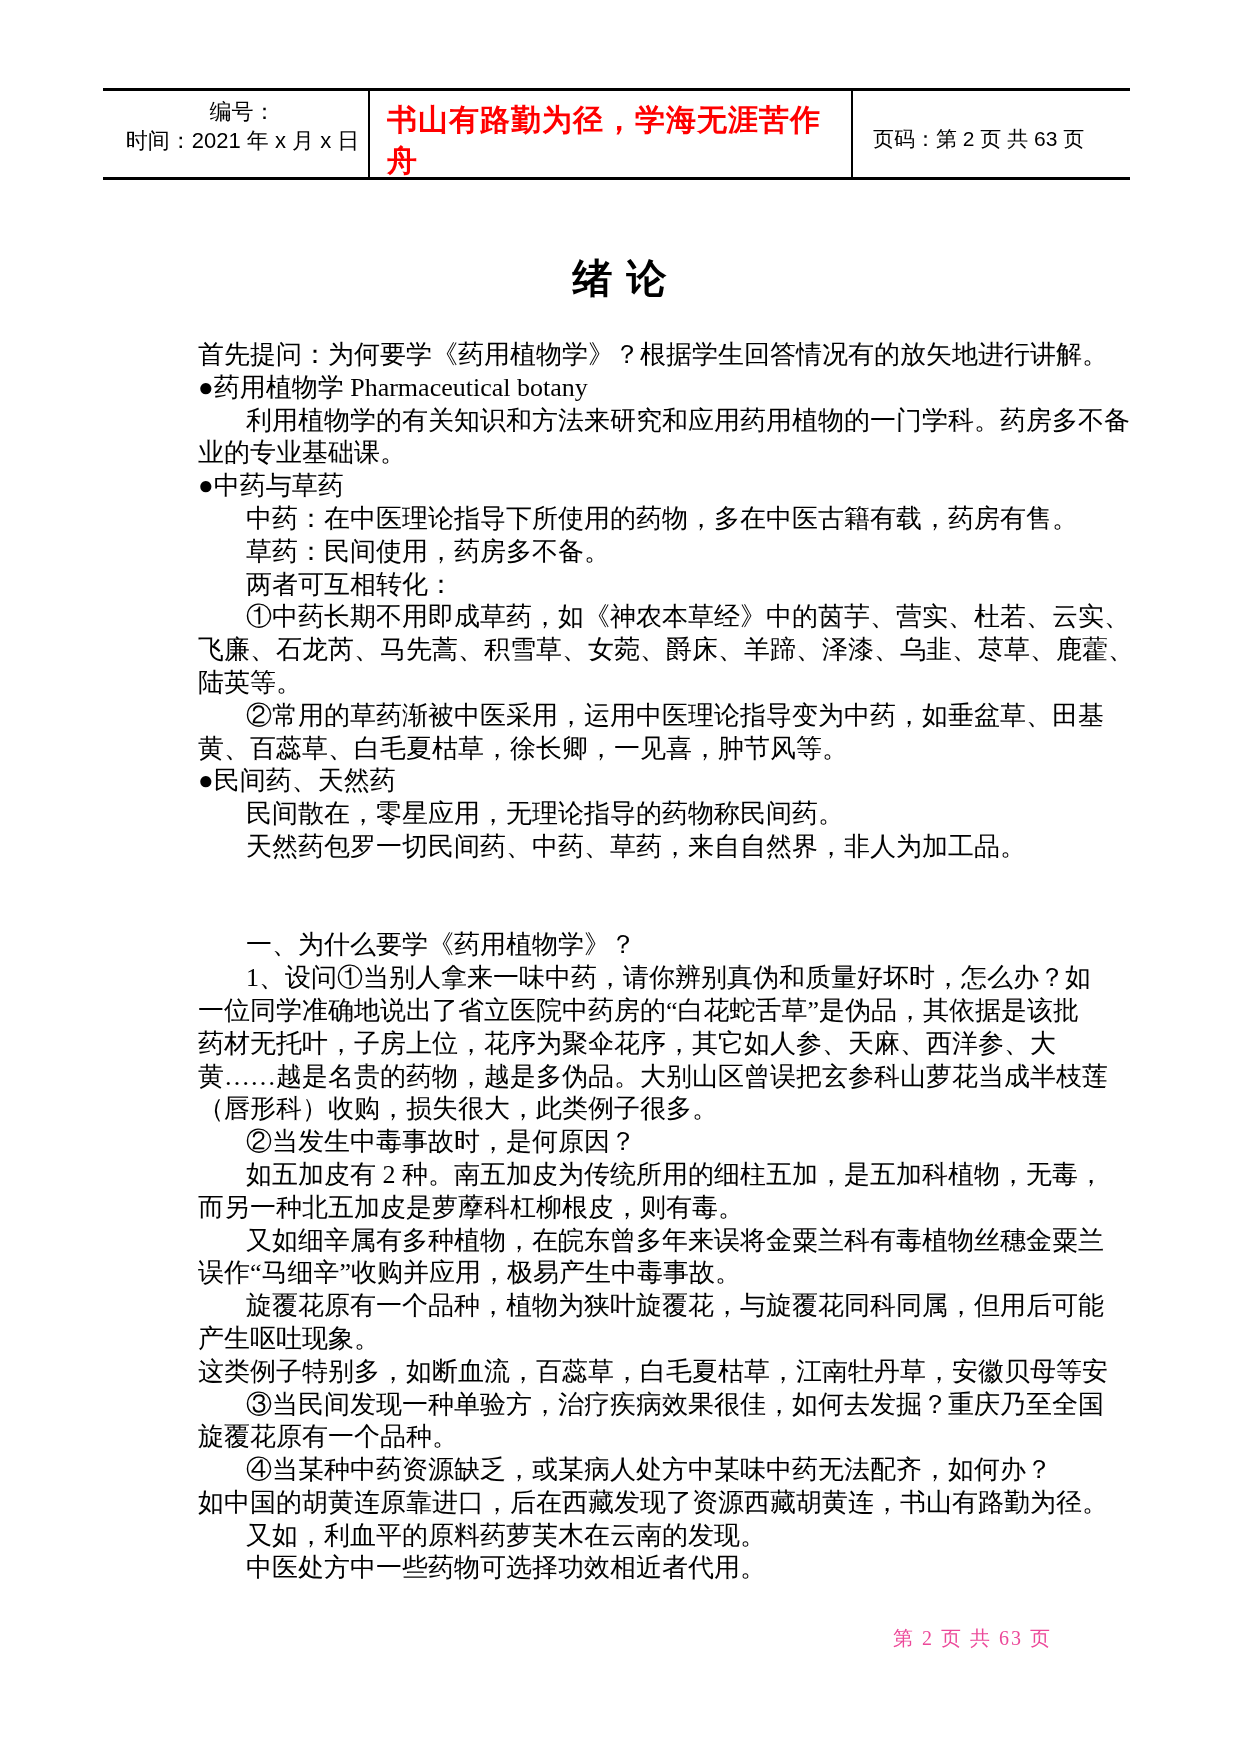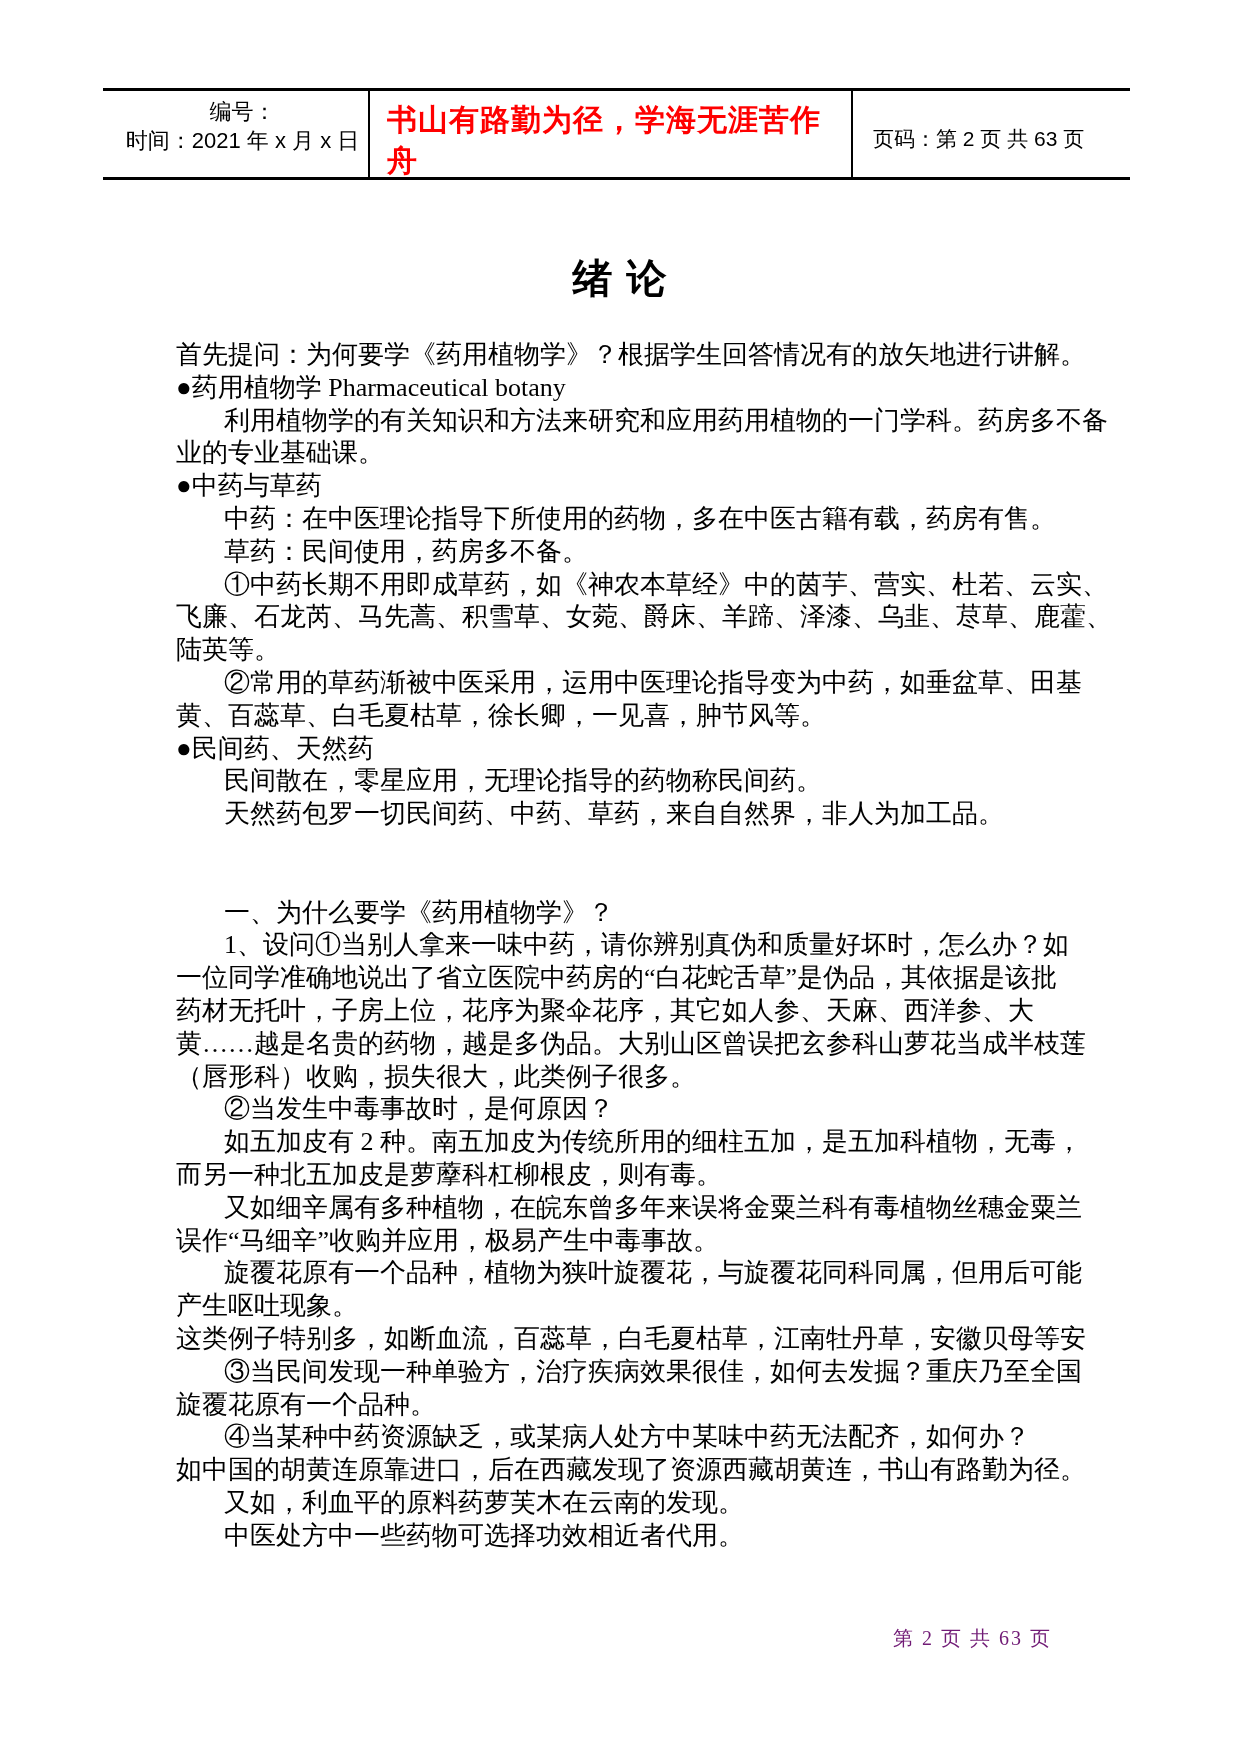--- a/index.html
+++ b/index.html
@@ -47,33 +47,33 @@
   .title{
     position:absolute;left:0;top:251px;width:100%;
     margin:0;
     text-align:center;
     font-size:40px;font-weight:bold;
     letter-spacing:2px;
     font-family:"Liberation Serif","DejaVu Serif",serif;
   }
   
   .body{
-    position:absolute;left:176px;top:339px;width:892px;
+    position:absolute;left:198px;top:339px;width:892px;
     font-size:26px;line-height:32.8px;
     white-space:nowrap;
   }
   .body-line{height:32.8px;}
   .body-line.indent{padding-left:48px;}
   
   .footer{
     position:absolute;left:188px;top:1625px;width:890px;
     box-sizing:border-box;
     text-align:right;padding-right:26px;
     font-size:20px;letter-spacing:2px;
-    color:#701a75;
+    color:#ec4899;
   }
 </style>
 </head>
 <body>
 
 <div class="page">
 
   <div class="header">
     <div class="h-cell h-left">
       <div>编号：</div>
@@ -90,20 +90,21 @@
   <h1 class="title">绪  论</h1>
 
   <div class="body" id="body-lines">
       <div class="body-line">首先提问：为何要学《药用植物学》？根据学生回答情况有的放矢地进行讲解。</div>
       <div class="body-line">●药用植物学  Pharmaceutical botany</div>
       <div class="body-line indent">利用植物学的有关知识和方法来研究和应用药用植物的一门学科。药房多不备</div>
       <div class="body-line">业的专业基础课。</div>
       <div class="body-line">●中药与草药</div>
       <div class="body-line indent">中药：在中医理论指导下所使用的药物，多在中医古籍有载，药房有售。</div>
       <div class="body-line indent">草药：民间使用，药房多不备。</div>
+      <div class="body-line indent">两者可互相转化：</div>
       <div class="body-line indent">①中药长期不用即成草药，如《神农本草经》中的茵芋、营实、杜若、云实、</div>
       <div class="body-line">飞廉、石龙芮、马先蒿、积雪草、女菀、爵床、羊蹄、泽漆、乌韭、荩草、鹿藿、</div>
       <div class="body-line">陆英等。</div>
       <div class="body-line indent">②常用的草药渐被中医采用，运用中医理论指导变为中药，如垂盆草、田基</div>
       <div class="body-line">黄、百蕊草、白毛夏枯草，徐长卿，一见喜，肿节风等。</div>
       <div class="body-line">●民间药、天然药</div>
       <div class="body-line indent">民间散在，零星应用，无理论指导的药物称民间药。</div>
       <div class="body-line indent">天然药包罗一切民间药、中药、草药，来自自然界，非人为加工品。</div>
       <div class="body-line">&nbsp;</div>
       <div class="body-line">&nbsp;</div>

